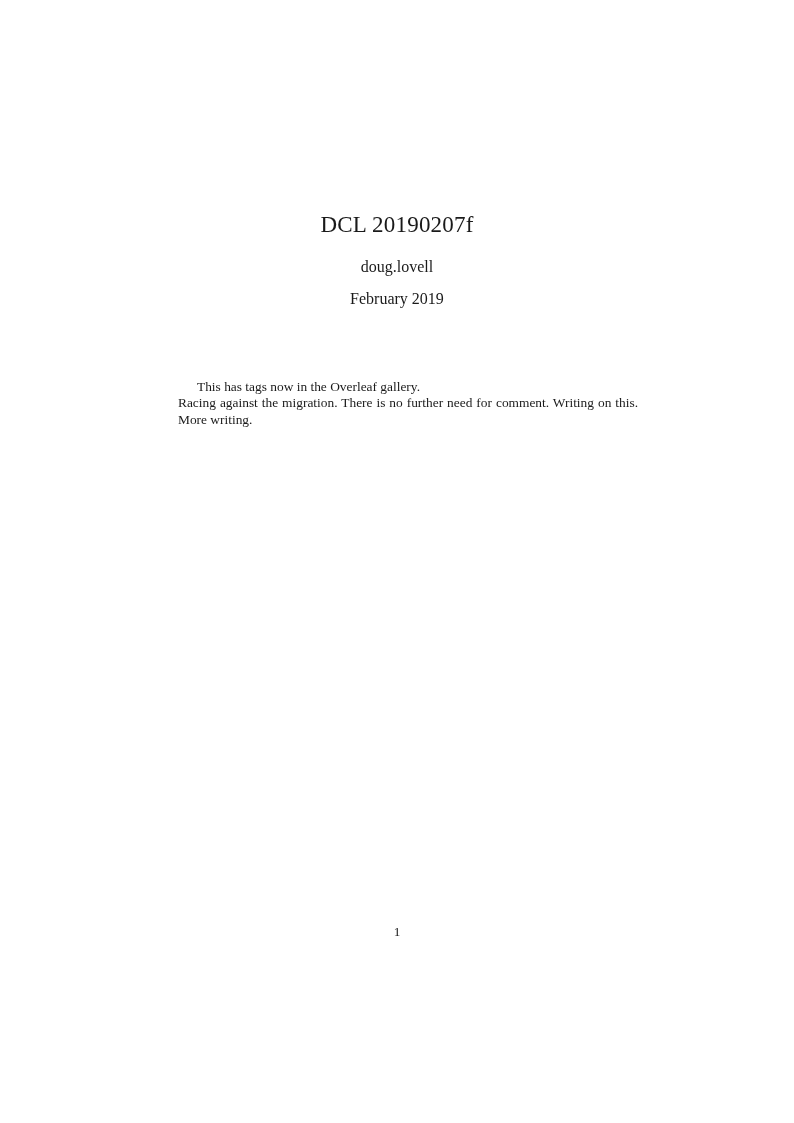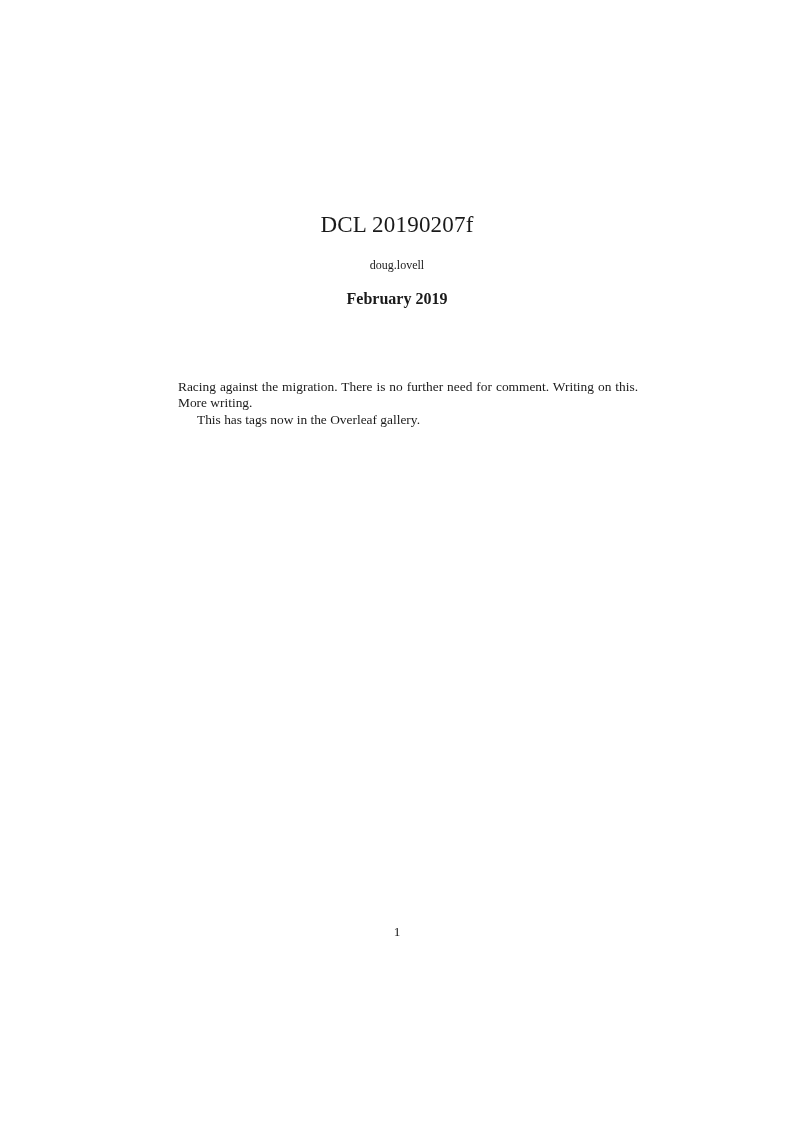--- a/index.html
+++ b/index.html
@@ -26,31 +26,31 @@
     font-size: 23px;
     font-weight: 400;
     letter-spacing: 0.2px;
   }
   .doc-author {
     position: absolute;
     top: 258px;
     left: 0;
     width: 794px;
     text-align: center;
-    font-size: 12px;
+    font-size: 16px;
     font-weight: 400;
   }
   .doc-date {
     position: absolute;
     top: 290px;
     left: 0;
     width: 794px;
     text-align: center;
     font-size: 16px;
-    font-weight: 700;
+    font-weight: 400;
   }
   .section-heading {
     position: absolute;
     top: 343px;
     left: 178px;
     width: 460px;
     font-size: 19px;
     font-weight: 700;
     letter-spacing: 0.2px;
   }
@@ -86,19 +86,19 @@
 <div class="page">
 
   <div class="doc-title">DCL 20190207f</div>
 
   <div class="doc-author">doug.lovell</div>
 
   <div class="doc-date">February 2019</div>
 
 
   <div class="body-text">
+    <div class="para para-indent">This has tags now in the Overleaf gallery.</div>
     <div class="para">Racing against the migration. There is no further need for comment. Writing on this. More writing.</div>
-    <div class="para para-indent">This has tags now in the Overleaf gallery.</div>
   </div>
 
   <div class="page-number">1</div>
 
 </div>
 
 </body></html>

